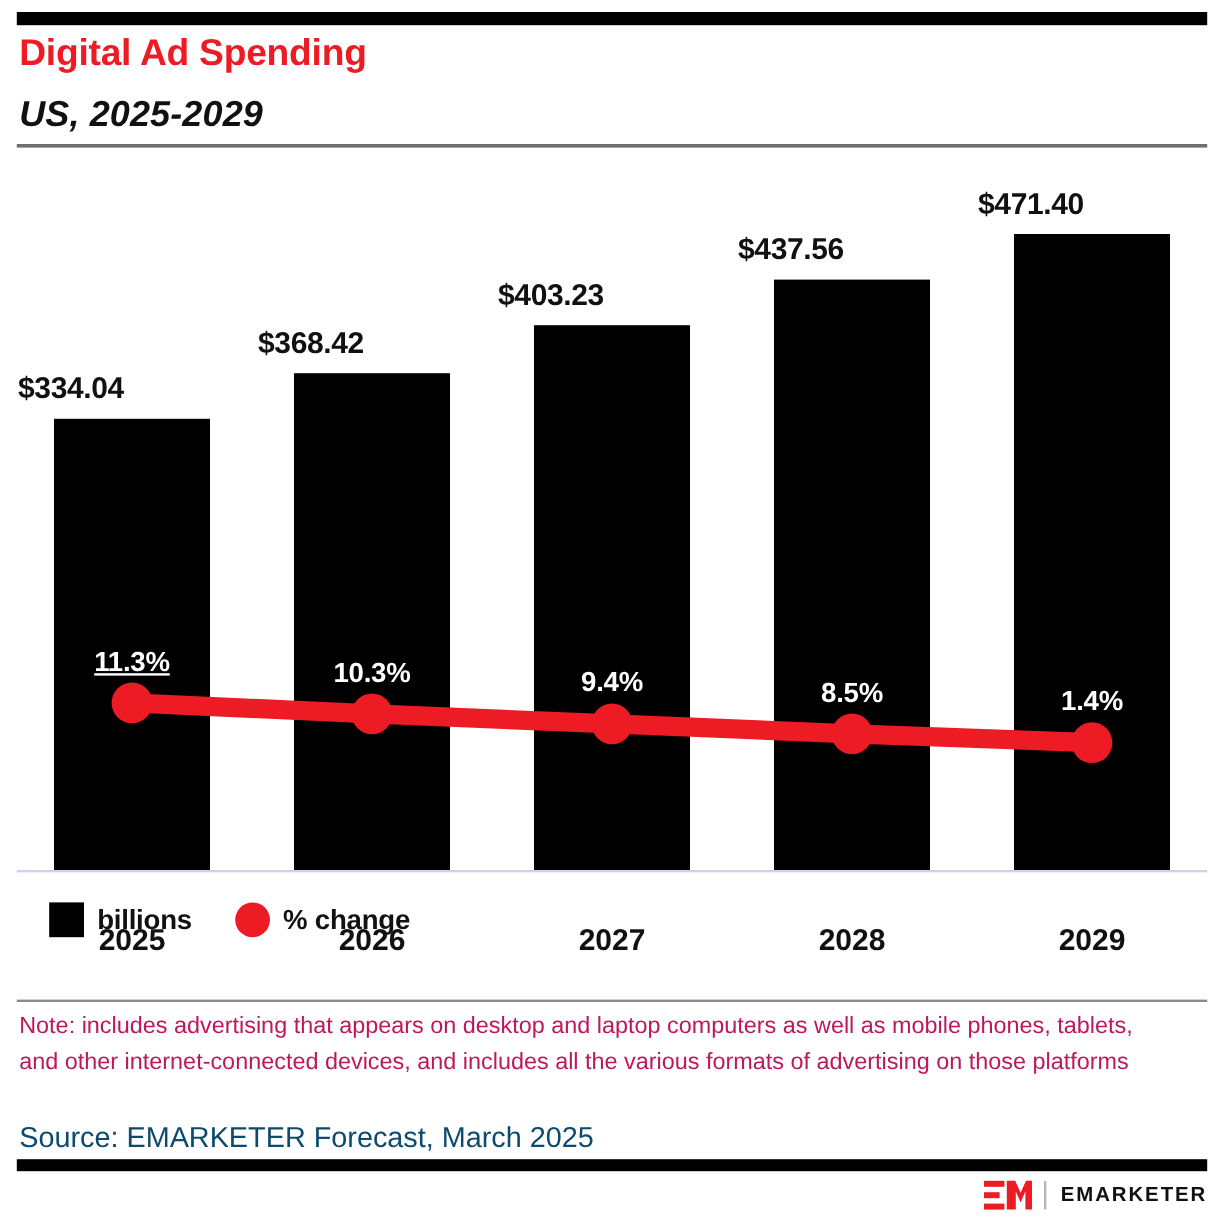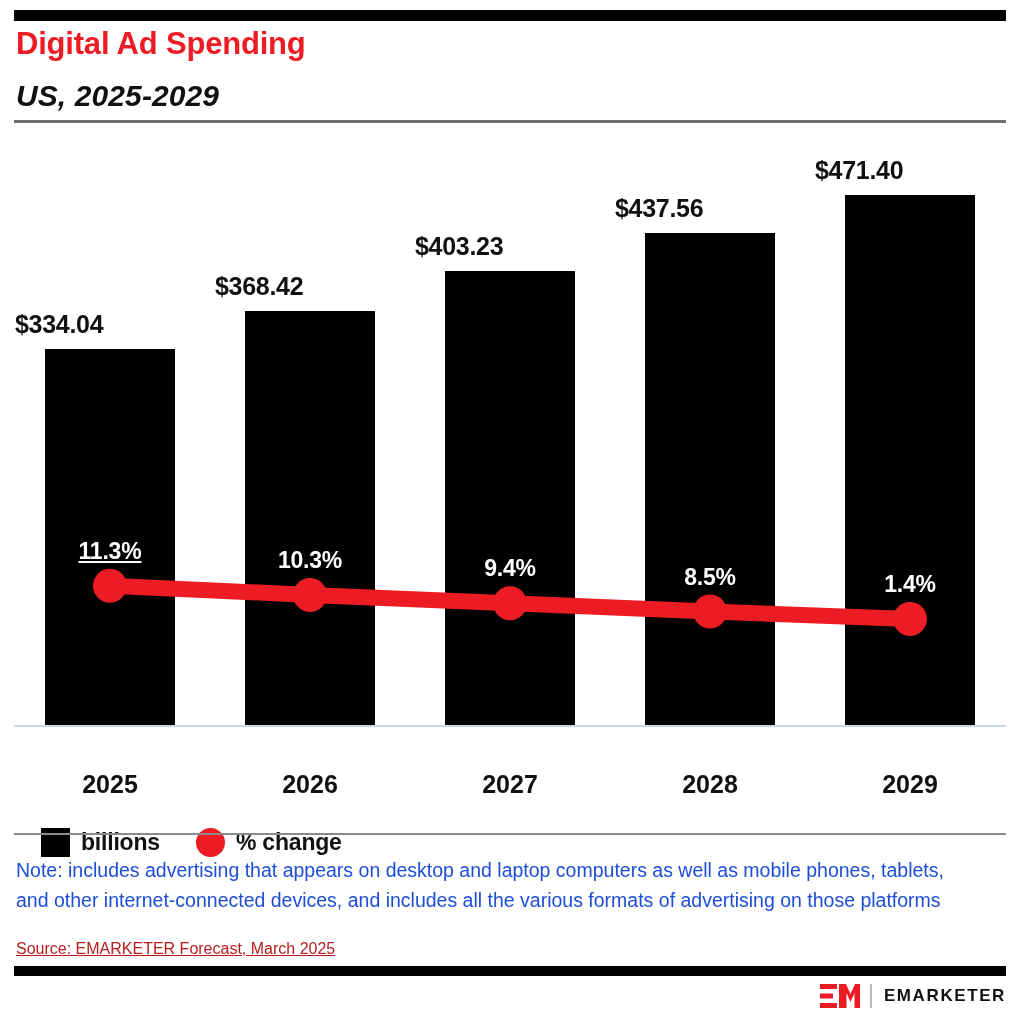--- a/index.html
+++ b/index.html
@@ -114,21 +114,21 @@
     font-size: 25px;
     font-weight: bold;
     color: #111111;
     margin-top: 32px;
   }
 
   
   .legend {
     position: absolute;
     left: 16px;
-    top: 828px;
+    top: 752px;
     display: flex;
     align-items: center;
     gap: 0;
     padding-left: 25px;
   }
   .legend-item {
     display: flex;
     align-items: center;
   }
   .legend-item + .legend-item { margin-left: 36px; }
@@ -163,31 +163,29 @@
   }
 
   
   .note {
     position: absolute;
     left: 16px;
     top: 840px;
     width: 960px;
     font-size: 19.5px;
     line-height: 30px;
-    color: #1d4ed8;
-    margin-top: 15px;
+    color: #be185d;
   }
   .source {
     position: absolute;
     left: 16px;
     top: 934px;
-    font-size: 16px;
+    font-size: 24px;
     line-height: 30px;
-    color: #b91c1c;
-    text-decoration: underline;
+    color: #0c4a6e;
   }
 
   
   .rule-bottom {
     position: absolute;
     left: 14px;
     top: 966px;
     width: 992px;
     height: 10px;
     background: #000000;

